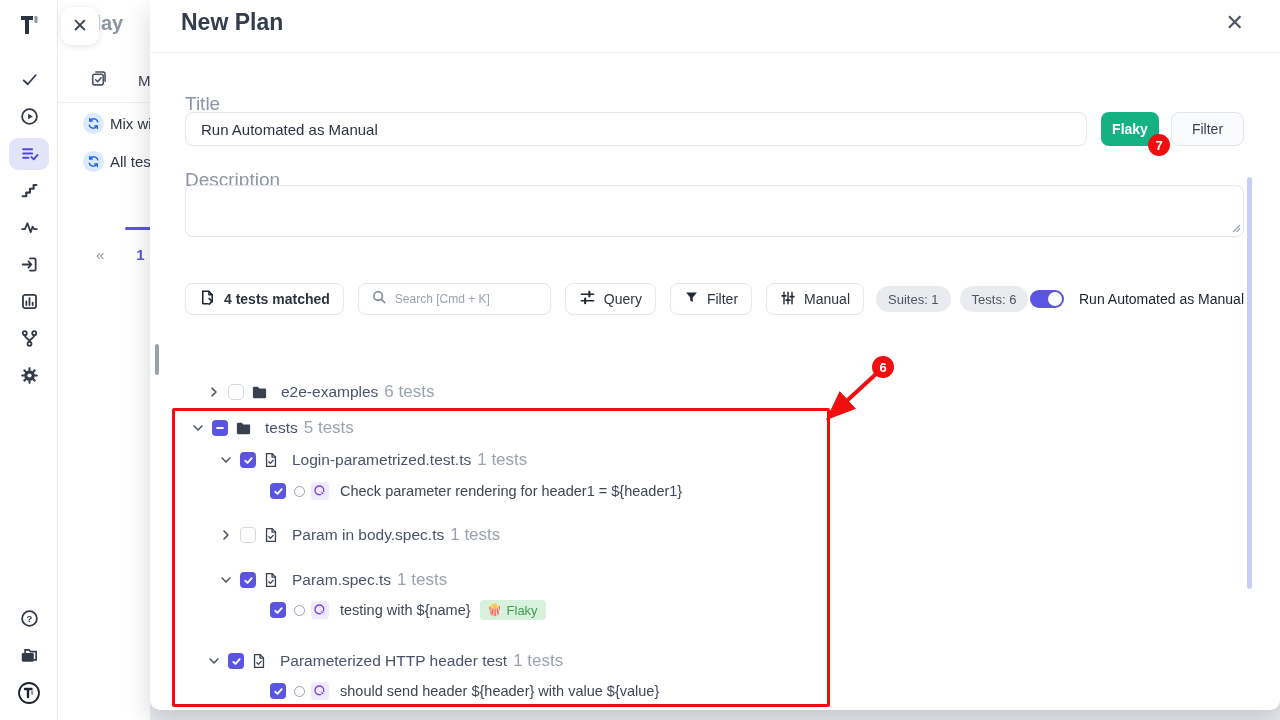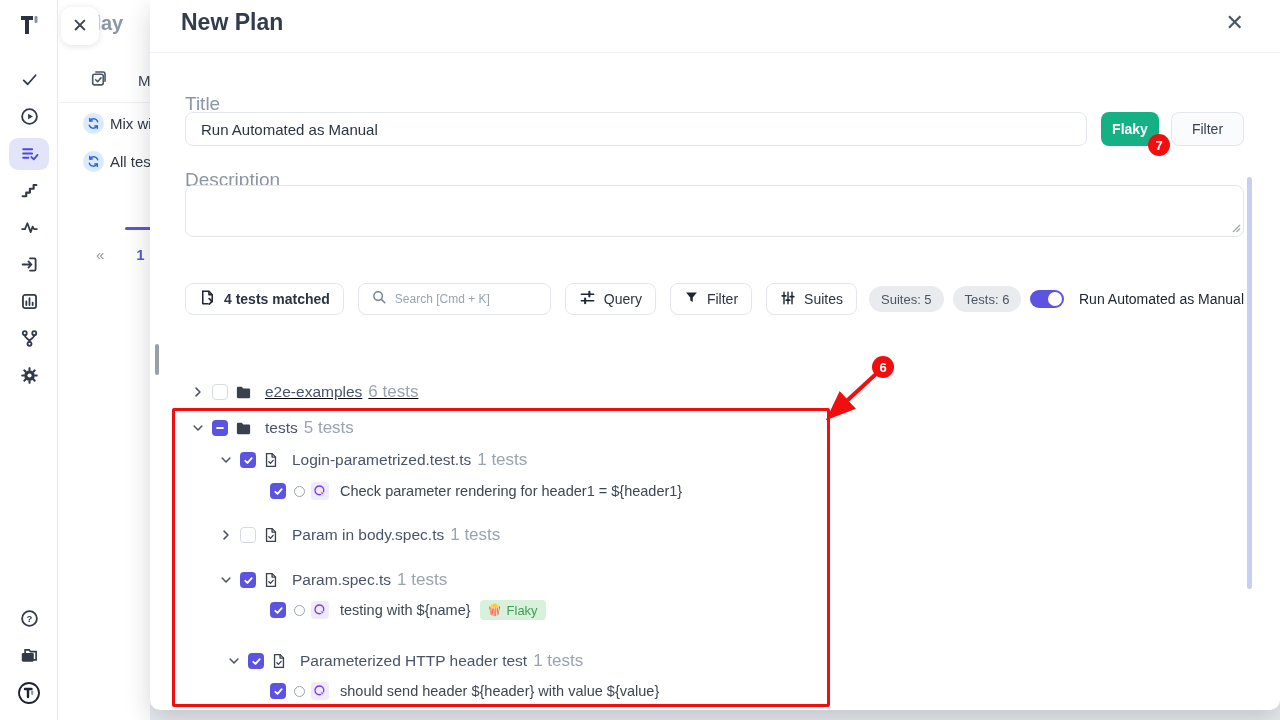--- a/index.html
+++ b/index.html
@@ -327,34 +327,34 @@
       <span id="ic-filter"><svg width="15" height="15" viewBox="0 0 18 18">
             <path d="M2.5 3h13l-5 6v5.5l-3-1.8V9z" fill="#1f2733"></path>
           </svg></span>
       <span>Filter</span>
     </button>
     <button class="tb-btn">
       <span id="ic-exclude"><svg width="16" height="16" viewBox="0 0 18 18" fill="none" stroke="#1f2733" stroke-width="1.6" stroke-linecap="round">
             <path d="M4.5 2.5v13M9 2.5v13M13.5 2.5v13"></path>
             <path d="M2.5 6.5h4M7 11.5h4M11.5 7.5h4" stroke-width="2"></path>
           </svg></span>
-      <span>Suites</span>
+      <span>Manual</span>
     </button>
-    <span class="chip first">Suites: 5</span>
+    <span class="chip first">Suites: 1</span>
     <span class="chip">Tests: 6</span>
     <div class="toggle-wrap">
       <div class="toggle">
           <div class="knob"></div>
         </div>
       <span class="toggle-label">Run Automated as Manual</span>
     </div>
   </div>
 
   <div id="tree">
-      <div class="tree-row lvl0" style="top: 380px; left: 40px; text-decoration: underline;">
+      <div class="tree-row lvl0" style="top: 380px; left: 56px;">
         <span class="chev">
           <svg width="14" height="14" viewBox="0 0 18 18" fill="none" stroke="#4b5563" stroke-width="2" stroke-linecap="round" stroke-linejoin="round">
             <path d="M6.5 4L11.5 9l-5 5"></path>
           </svg>
         </span>
         <span class="cb unchecked"></span>
         <span class="node-icon">
           <svg width="17" height="17" viewBox="0 0 18 18">
             <path d="M2 4.2a1.2 1.2 0 0 1 1.2-1.2h4l1.6 1.8h6A1.2 1.2 0 0 1 16 6v7.8A1.2 1.2 0 0 1 14.8 15H3.2A1.2 1.2 0 0 1 2 13.8z" fill="#39414f"></path>
           </svg>
@@ -467,21 +467,21 @@
             <circle cx="8.2" cy="8.2" r="5.6"></circle>
             <path d="M9.5 9.5l5.6 2.2-2.5 1-1 2.5z" fill="#7c3aed" stroke="#efeafc" stroke-width="1"></path>
           </svg>
         </span>
         <span class="node-label">testing with ${name}</span>
         <span class="flaky">
           <span class="em">🍿</span>
           <span>Flaky</span>
         </span>
       </div>
-      <div class="tree-row lvl1" style="top: 649px; left: 76px;">
+      <div class="tree-row lvl1" style="top: 649px; left: 56px;">
         <span class="chev">
           <svg width="14" height="14" viewBox="0 0 18 18" fill="none" stroke="#4b5563" stroke-width="2" stroke-linecap="round" stroke-linejoin="round">
             <path d="M4 6.5l5 5 5-5"></path>
           </svg>
         </span>
         <span class="cb checked">
           <svg width="11" height="11" viewBox="0 0 12 12" fill="none" stroke="#fff" stroke-width="2" stroke-linecap="round" stroke-linejoin="round">
             <path d="M2.5 6.3l2.4 2.4 4.6-5.2"></path>
           </svg>
         </span>

